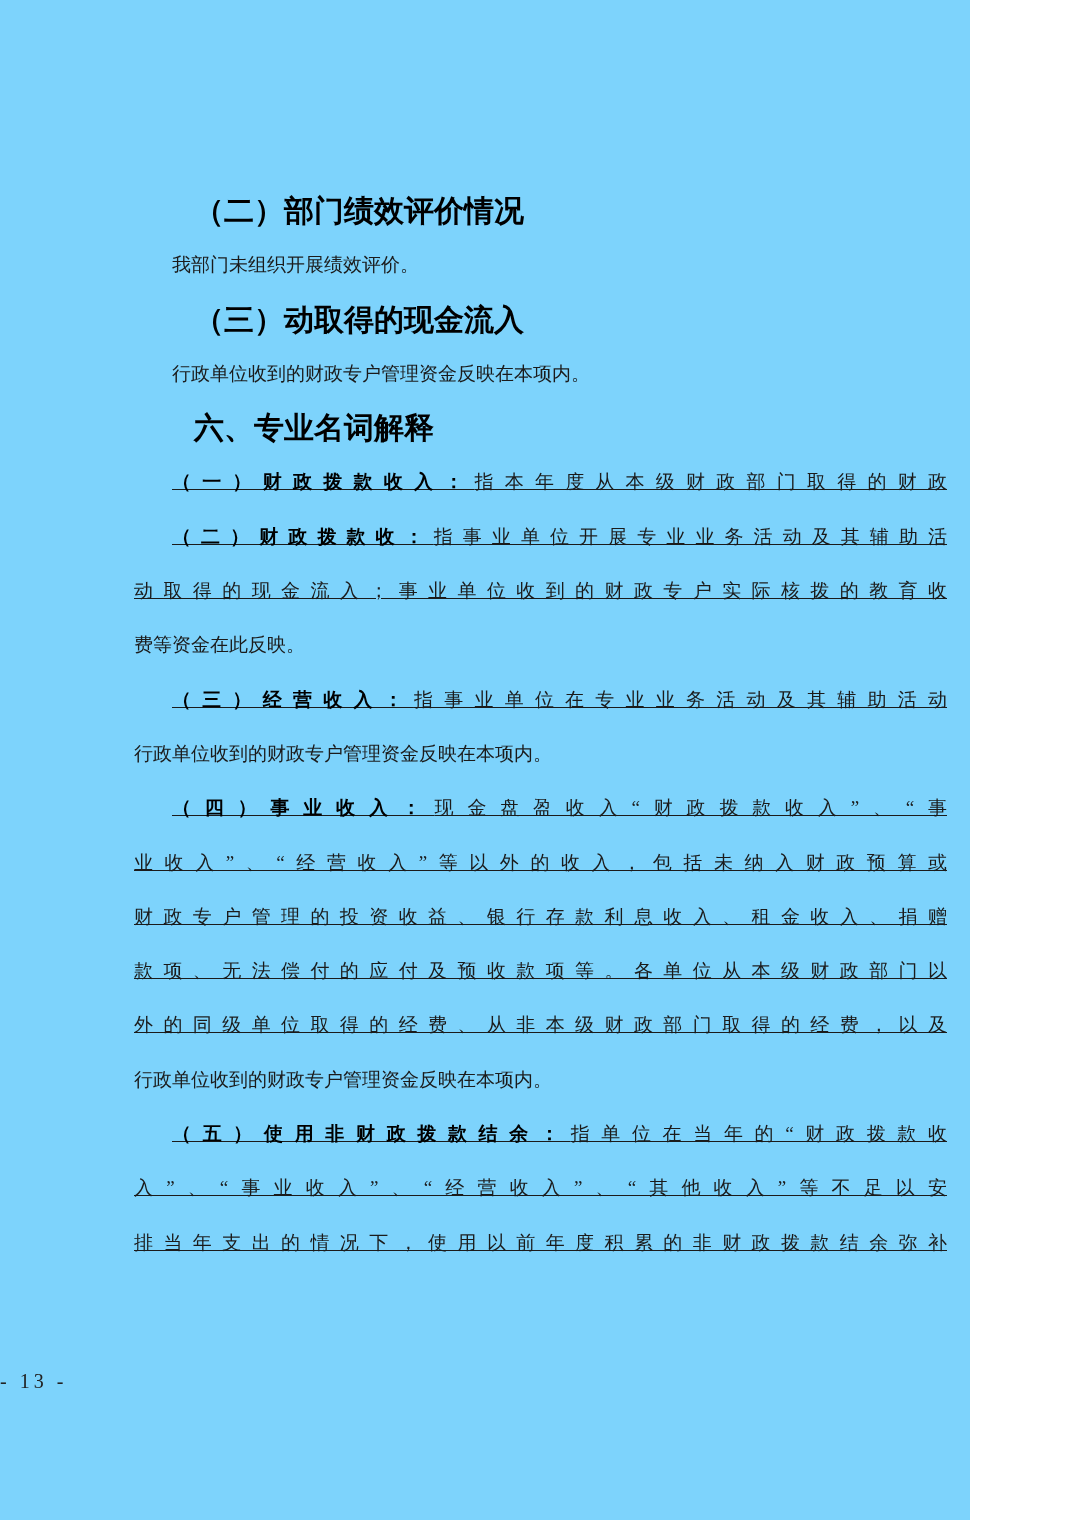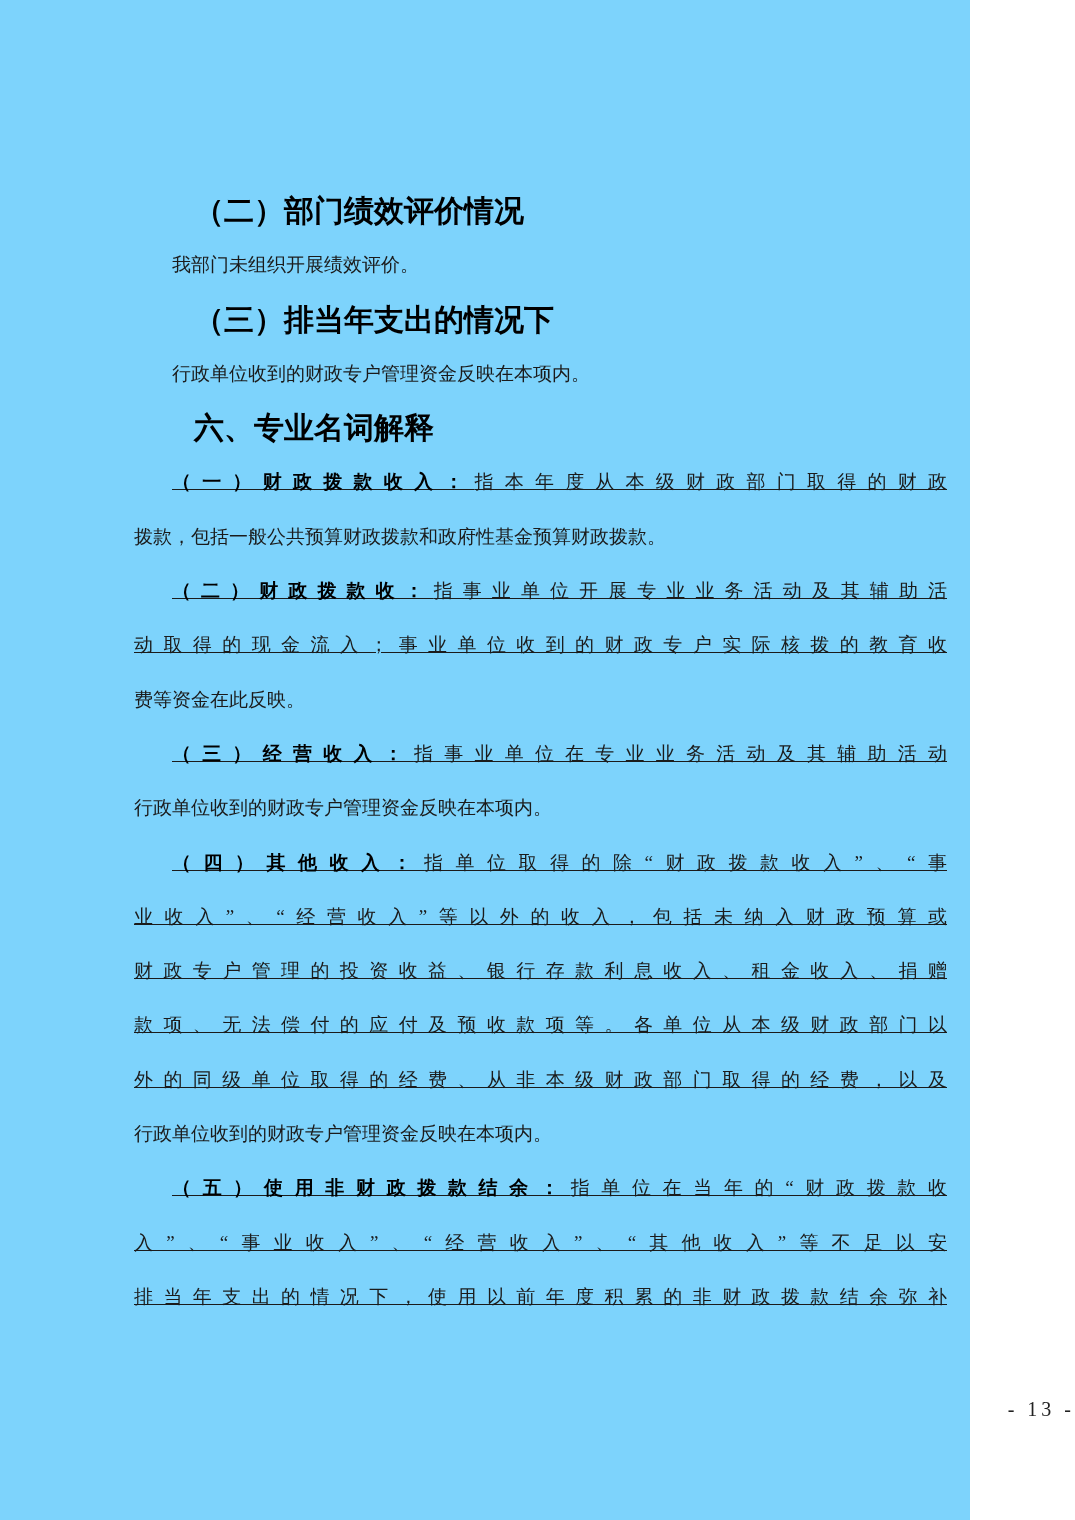--- a/index.html
+++ b/index.html
@@ -47,56 +47,55 @@
     color: #000000;
     font-size: 30px;
   }
   .lead {
     font-family: "Liberation Sans", "DejaVu Sans", sans-serif;
     font-weight: 700;
     color: #000000;
   }
   .footer {
     position: absolute;
-    left: 0; top: 1398px;
+    left: 0; top: 1370px;
     width: 1075px;
-    text-align: right;
+    text-align: left;
     font-size: 20px;
     letter-spacing: 4px;
     color: #222222;
     font-family: "Liberation Serif", "DejaVu Serif", serif;
   }
 </style>
 </head>
 <body>
 
 <div class="page">
   <div class="text-block">
 
     <div class="line heading indent"><span>（二）部门绩效评价情况</span></div>
 
     <div class="line indent"><span>我部门未组织开展绩效评价。</span></div>
 
-    <div class="line heading indent"><span>（三）排当年支出的情况下</span></div>
+    <div class="line heading indent"><span>（三）动取得的现金流入</span></div>
 
     <div class="line indent"><span>行政单位收到的财政专户管理资金反映在本项内。</span></div>
 
     <div class="line heading indent"><span>六、专业名词解释</span></div>
 
     <div class="line justify indent"><span class="lead">（一）财政拨款收入：</span><span>指本年度从本级财政部门取得的财政</span></div>
-    <div class="line"><span>拨款，包括一般公共预算财政拨款和政府性基金预算财政拨款。</span></div>
 
     <div class="line justify indent"><span class="lead">（二）财政拨款收：</span><span>指事业单位开展专业业务活动及其辅助活</span></div>
     <div class="line justify"><span>动取得的现金流入；事业单位收到的财政专户实际核拨的教育收</span></div>
     <div class="line"><span>费等资金在此反映。</span></div>
 
     <div class="line justify indent"><span class="lead">（三）经营收入：</span><span>指事业单位在专业业务活动及其辅助活动</span></div>
     <div class="line"><span>行政单位收到的财政专户管理资金反映在本项内。</span></div>
 
-    <div class="line justify indent"><span class="lead">（四）其他收入：</span><span>指单位取得的除“财政拨款收入”、“事</span></div>
+    <div class="line justify indent"><span class="lead">（四）事业收入：</span><span>现金盘盈收入“财政拨款收入”、“事</span></div>
     <div class="line justify"><span>业收入”、“经营收入”等以外的收入，包括未纳入财政预算或</span></div>
     <div class="line justify"><span>财政专户管理的投资收益、银行存款利息收入、租金收入、捐赠</span></div>
     <div class="line justify"><span>款项、无法偿付的应付及预收款项等。各单位从本级财政部门以</span></div>
     <div class="line justify"><span>外的同级单位取得的经费、从非本级财政部门取得的经费，以及</span></div>
     <div class="line"><span>行政单位收到的财政专户管理资金反映在本项内。</span></div>
 
     <div class="line justify indent"><span class="lead">（五）使用非财政拨款结余：</span><span>指单位在当年的“财政拨款收</span></div>
     <div class="line justify"><span>入”、“事业收入”、“经营收入”、“其他收入”等不足以安</span></div>
     <div class="line justify"><span>排当年支出的情况下，使用以前年度积累的非财政拨款结余弥补</span></div>
 

